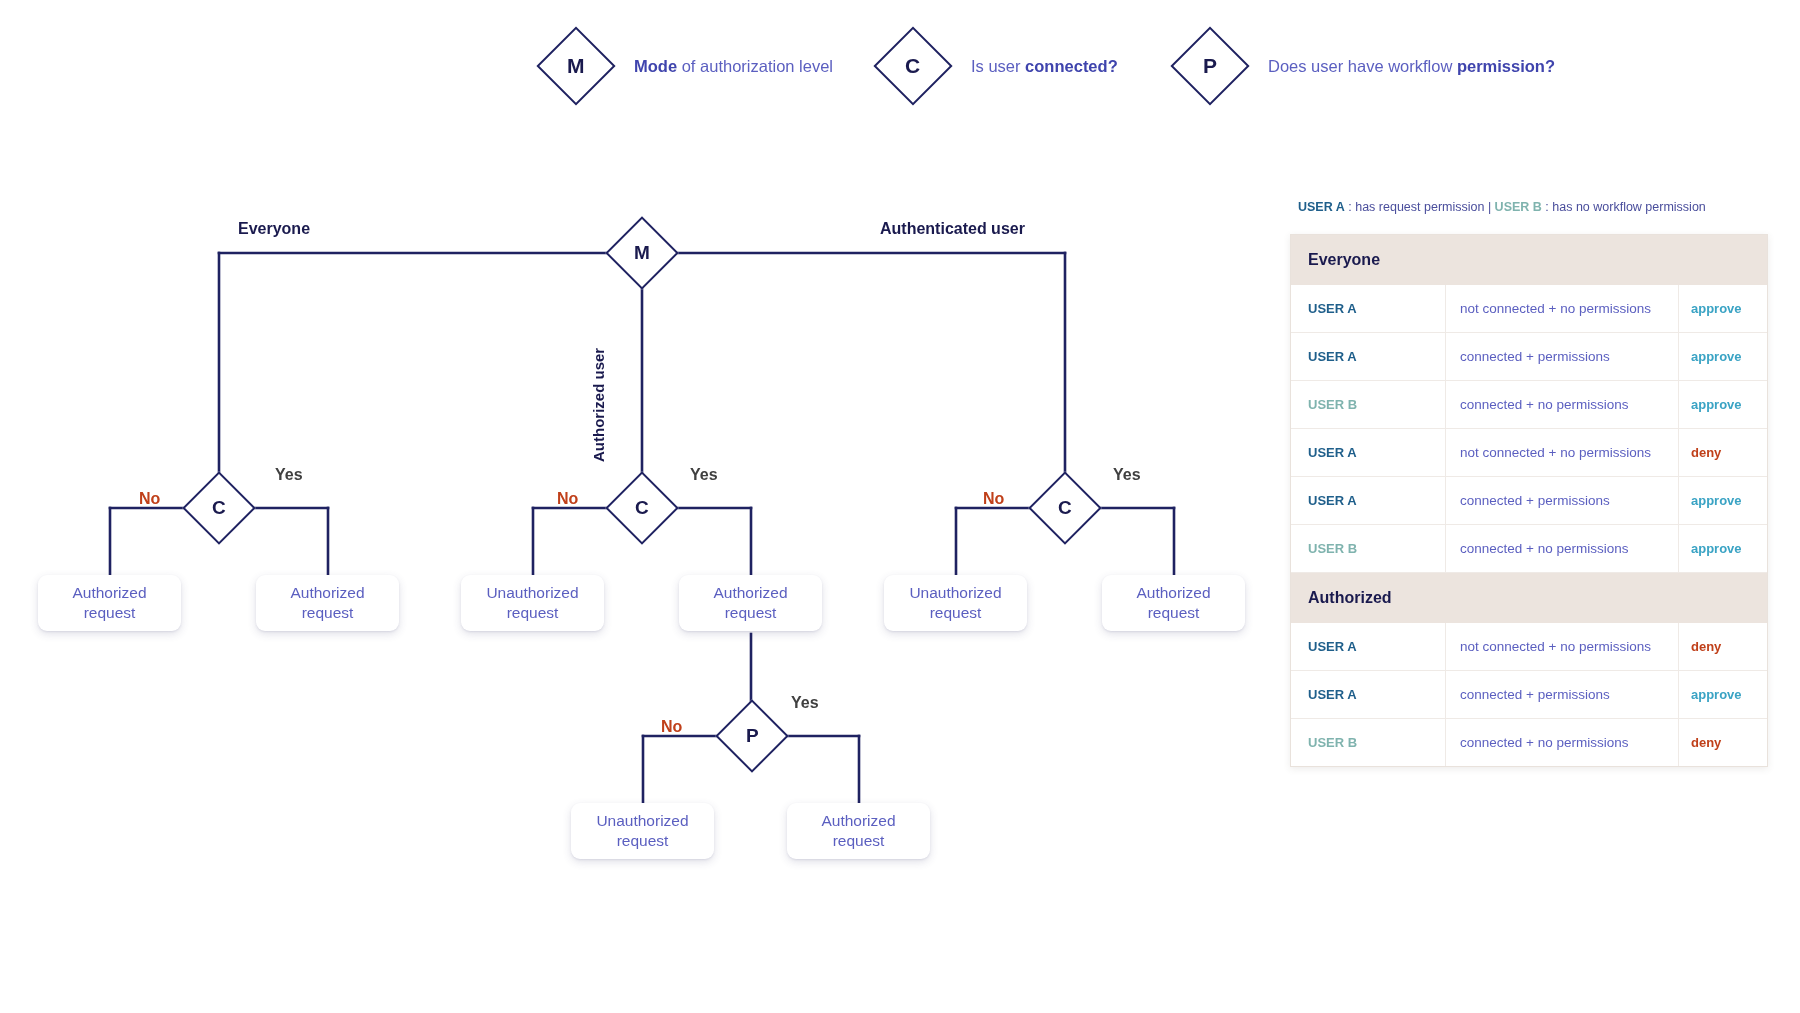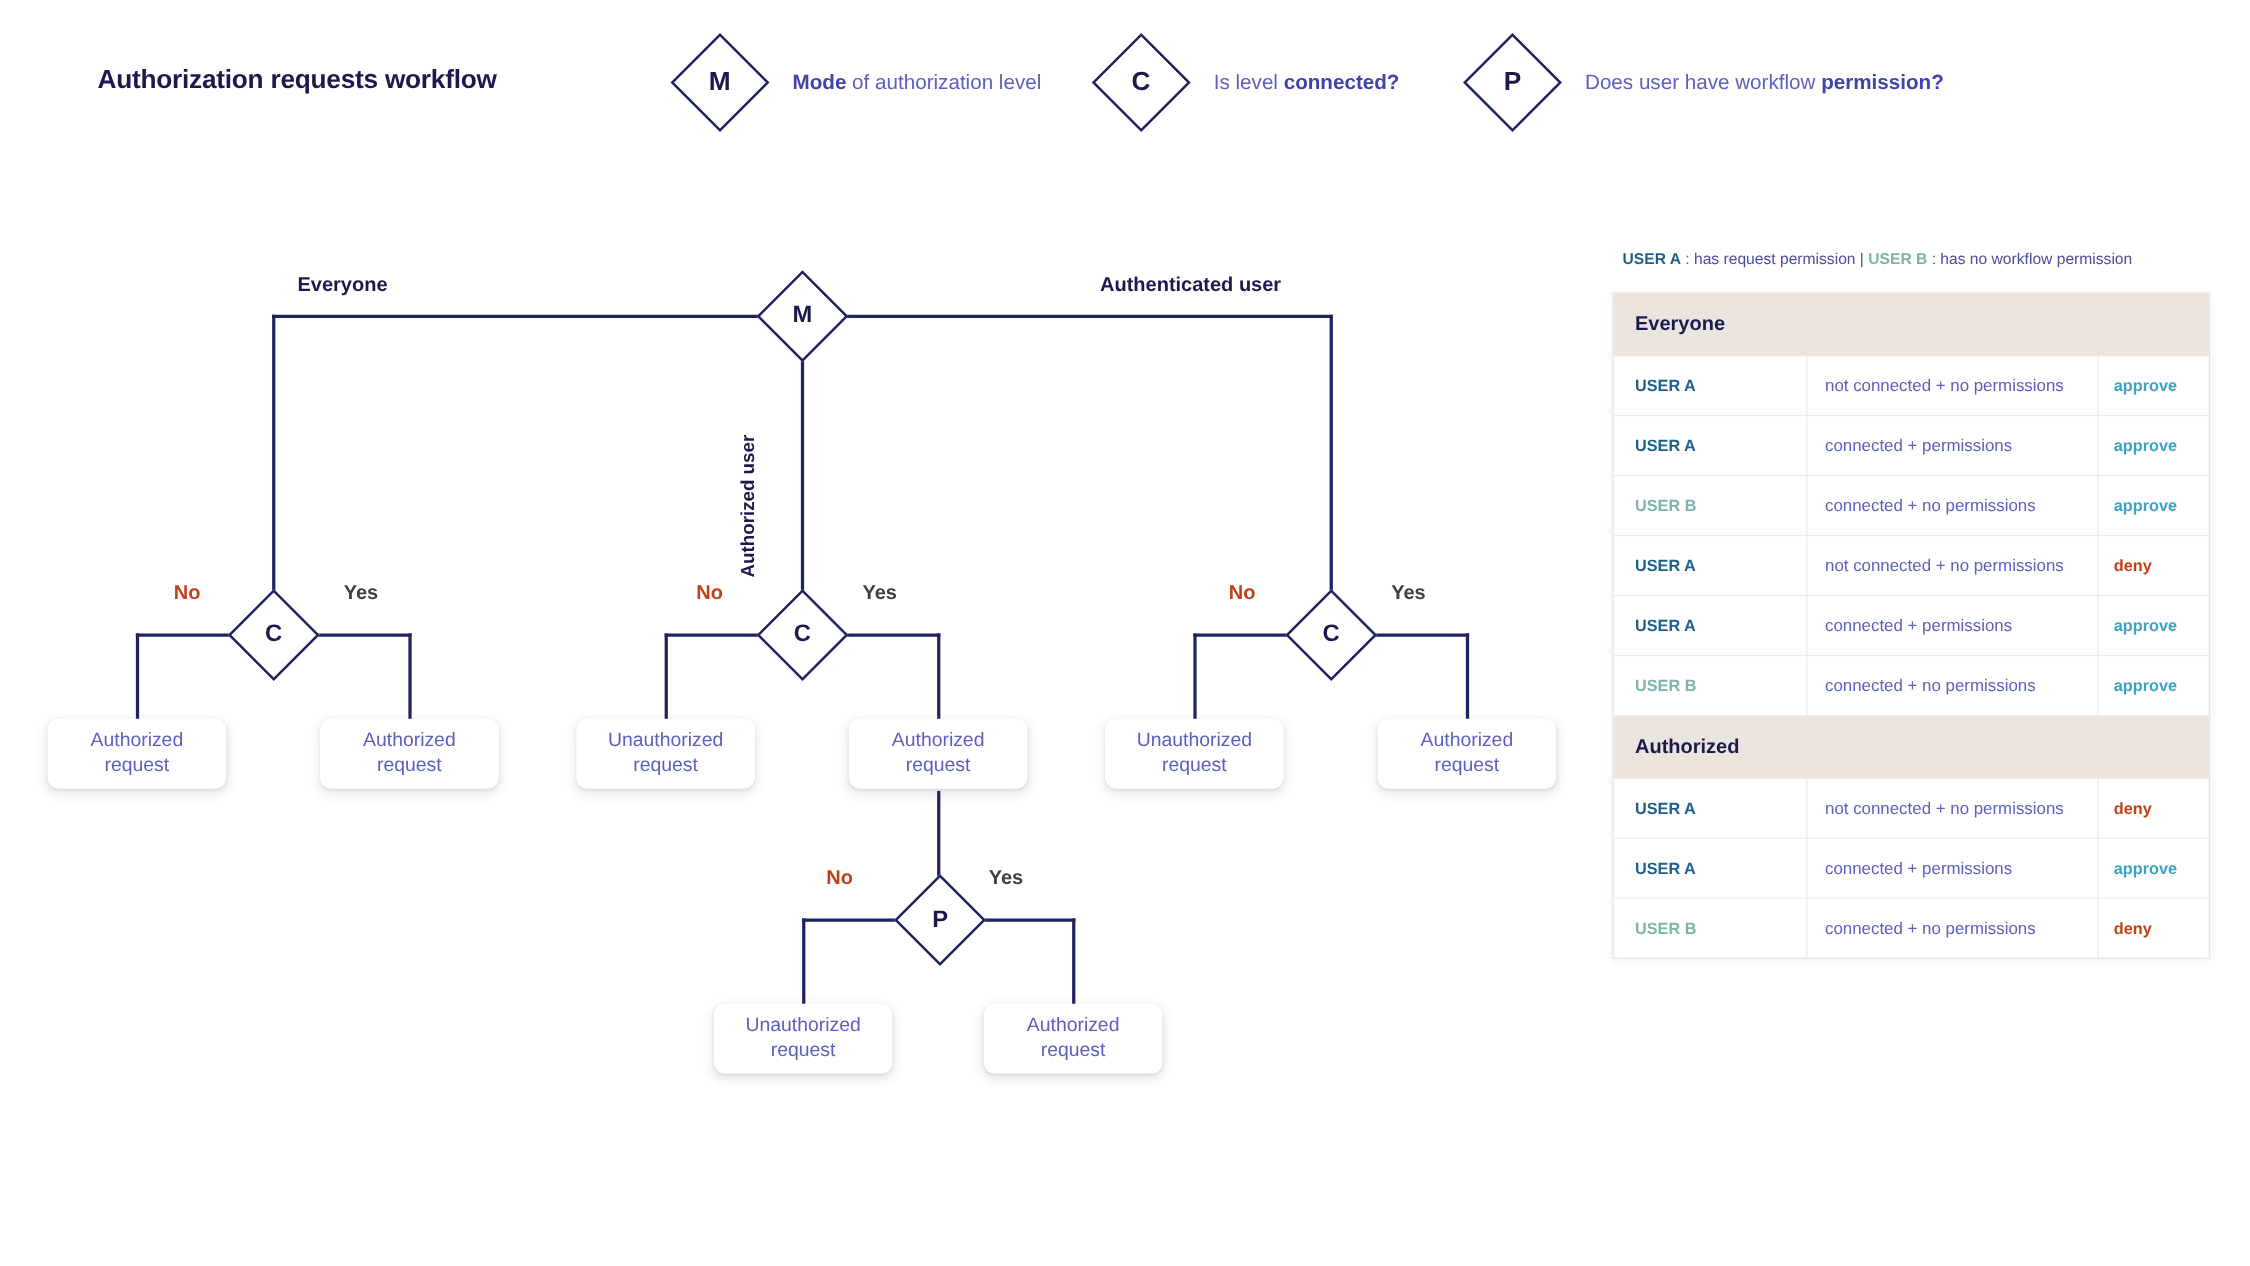--- a/index.html
+++ b/index.html
@@ -47,21 +47,21 @@
   .node-dia span {
     transform: rotate(-45deg);
     font-size: 19px; font-weight: bold; color: #1a1a4e;
   }
 
   .branch-label {
     position: absolute; font-size: 16px; font-weight: bold;
     color: #1a1a4e; white-space: nowrap;
   }
   .yn { position: absolute; font-size: 16px; font-weight: bold; white-space: nowrap; }
-  .yn.no  { color: #c0401a; }
+  .yn.no  { color: #c0401a; margin-top: 24px; }
   .yn.yes { color: #404040; }
 
   .vlabel {
     position: absolute; font-size: 15px; font-weight: bold; color: #1a1a4e;
     transform: rotate(-90deg); transform-origin: left bottom; white-space: nowrap;
   }
 
   .rbox {
     position: absolute; width: 143px; height: 56px;
     background: #ffffff; border-radius: 9px;
@@ -113,34 +113,33 @@
     display: flex; align-items: center;
   }
   .c-res.approve { color: #3aa3c4; }
   .c-res.deny { color: #c0401a; }
 </style>
 </head>
 <body>
 
 <div class="page">
 
-  <div class="title">Authorization requests workflow</div>
 
   <div class="legend-item" style="left:548px; top:38px;">
     <div class="legend-dia">
       <span>M</span>
     </div>
     <div class="legend-text"><b>Mode</b><span> of authorization level</span></div>
   </div>
 
   <div class="legend-item" style="left:885px; top:38px;">
     <div class="legend-dia">
       <span>C</span>
     </div>
-    <div class="legend-text"><span>Is level </span><b>connected?</b></div>
+    <div class="legend-text"><span>Is user </span><b>connected?</b></div>
   </div>
 
   <div class="legend-item" style="left:1182px; top:38px;">
     <div class="legend-dia">
       <span>P</span>
     </div>
     <div class="legend-text"><span>Does user have workflow </span><b>permission?</b></div>
   </div>
 
   <div class="flow">

